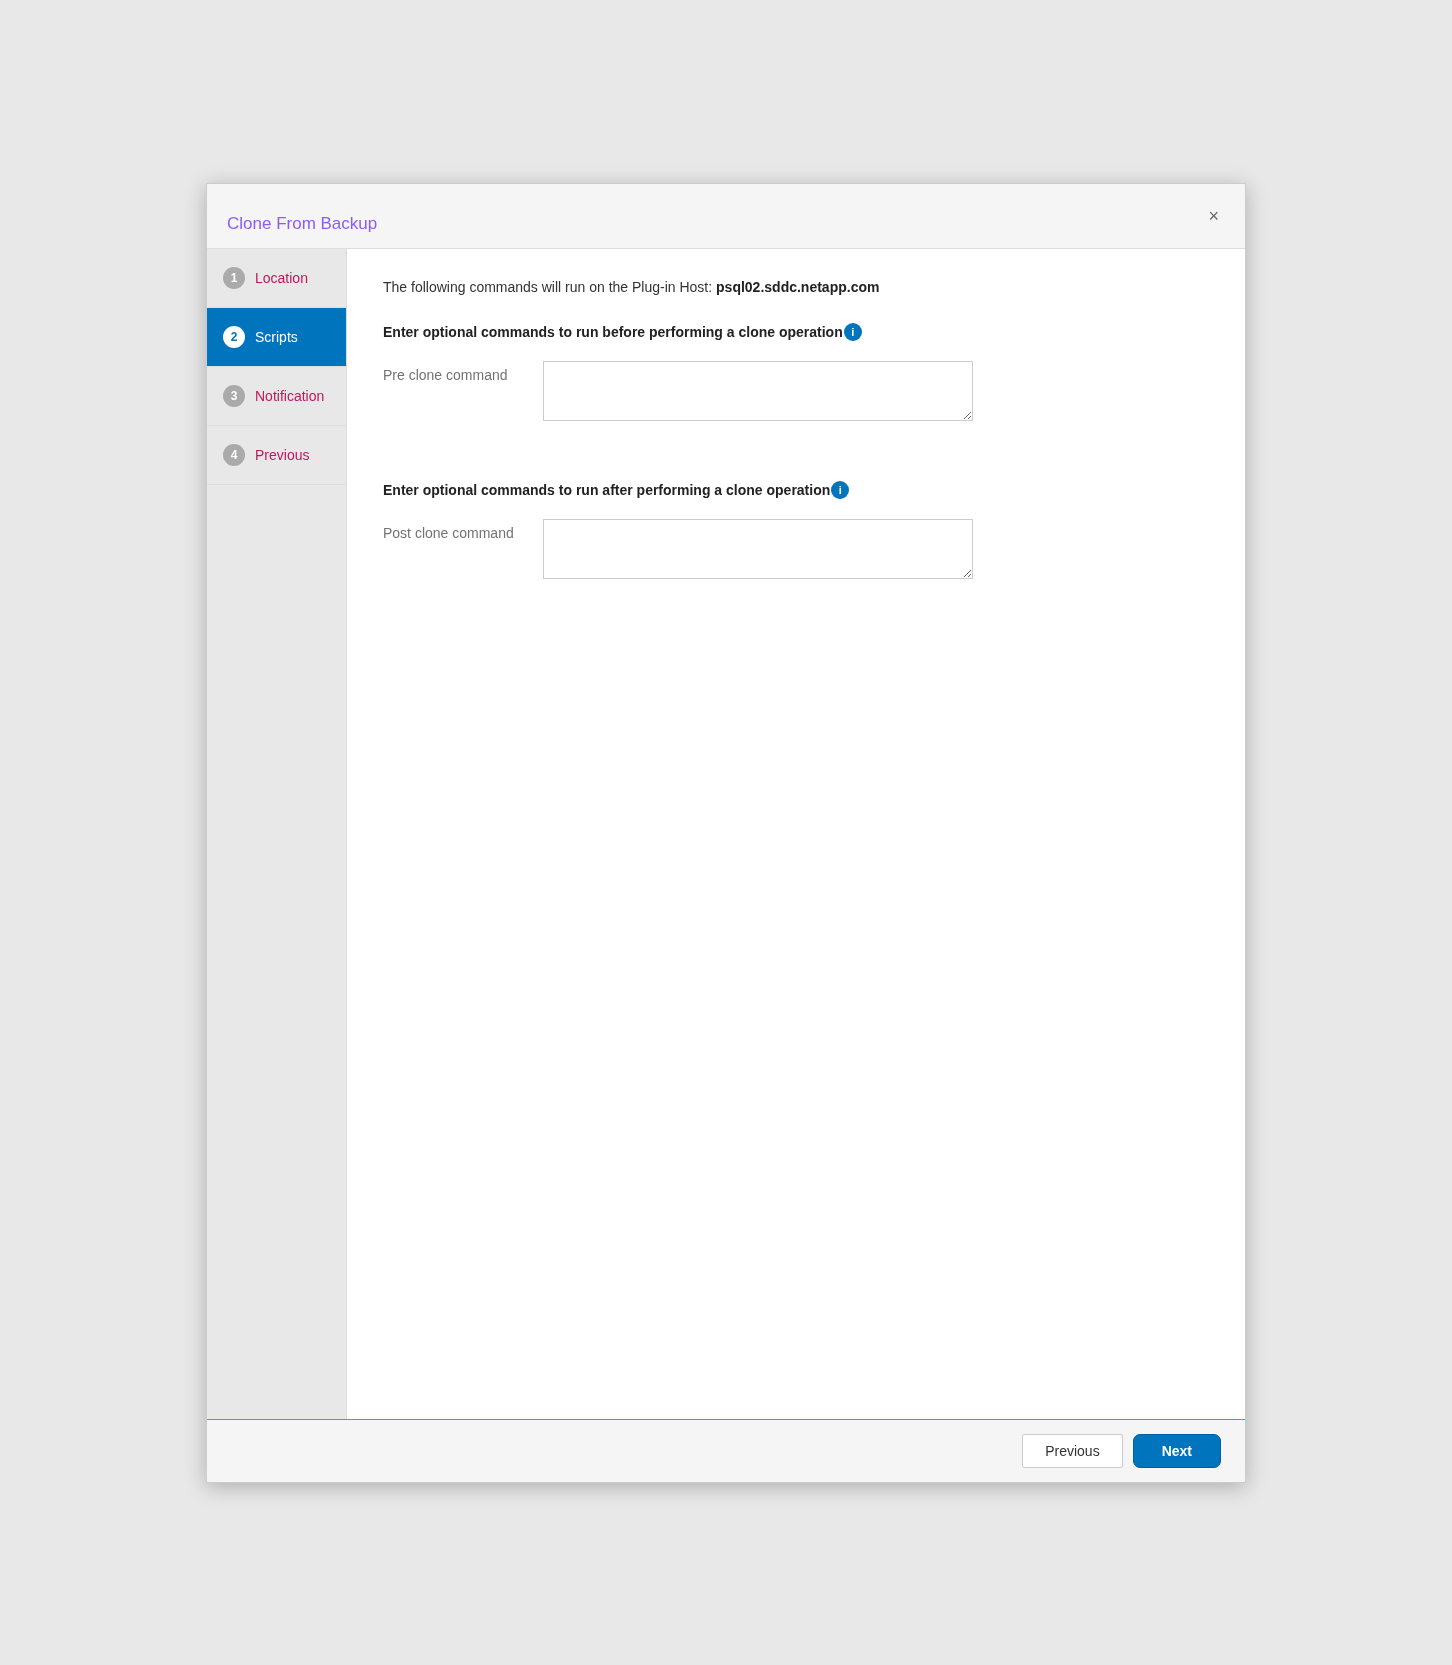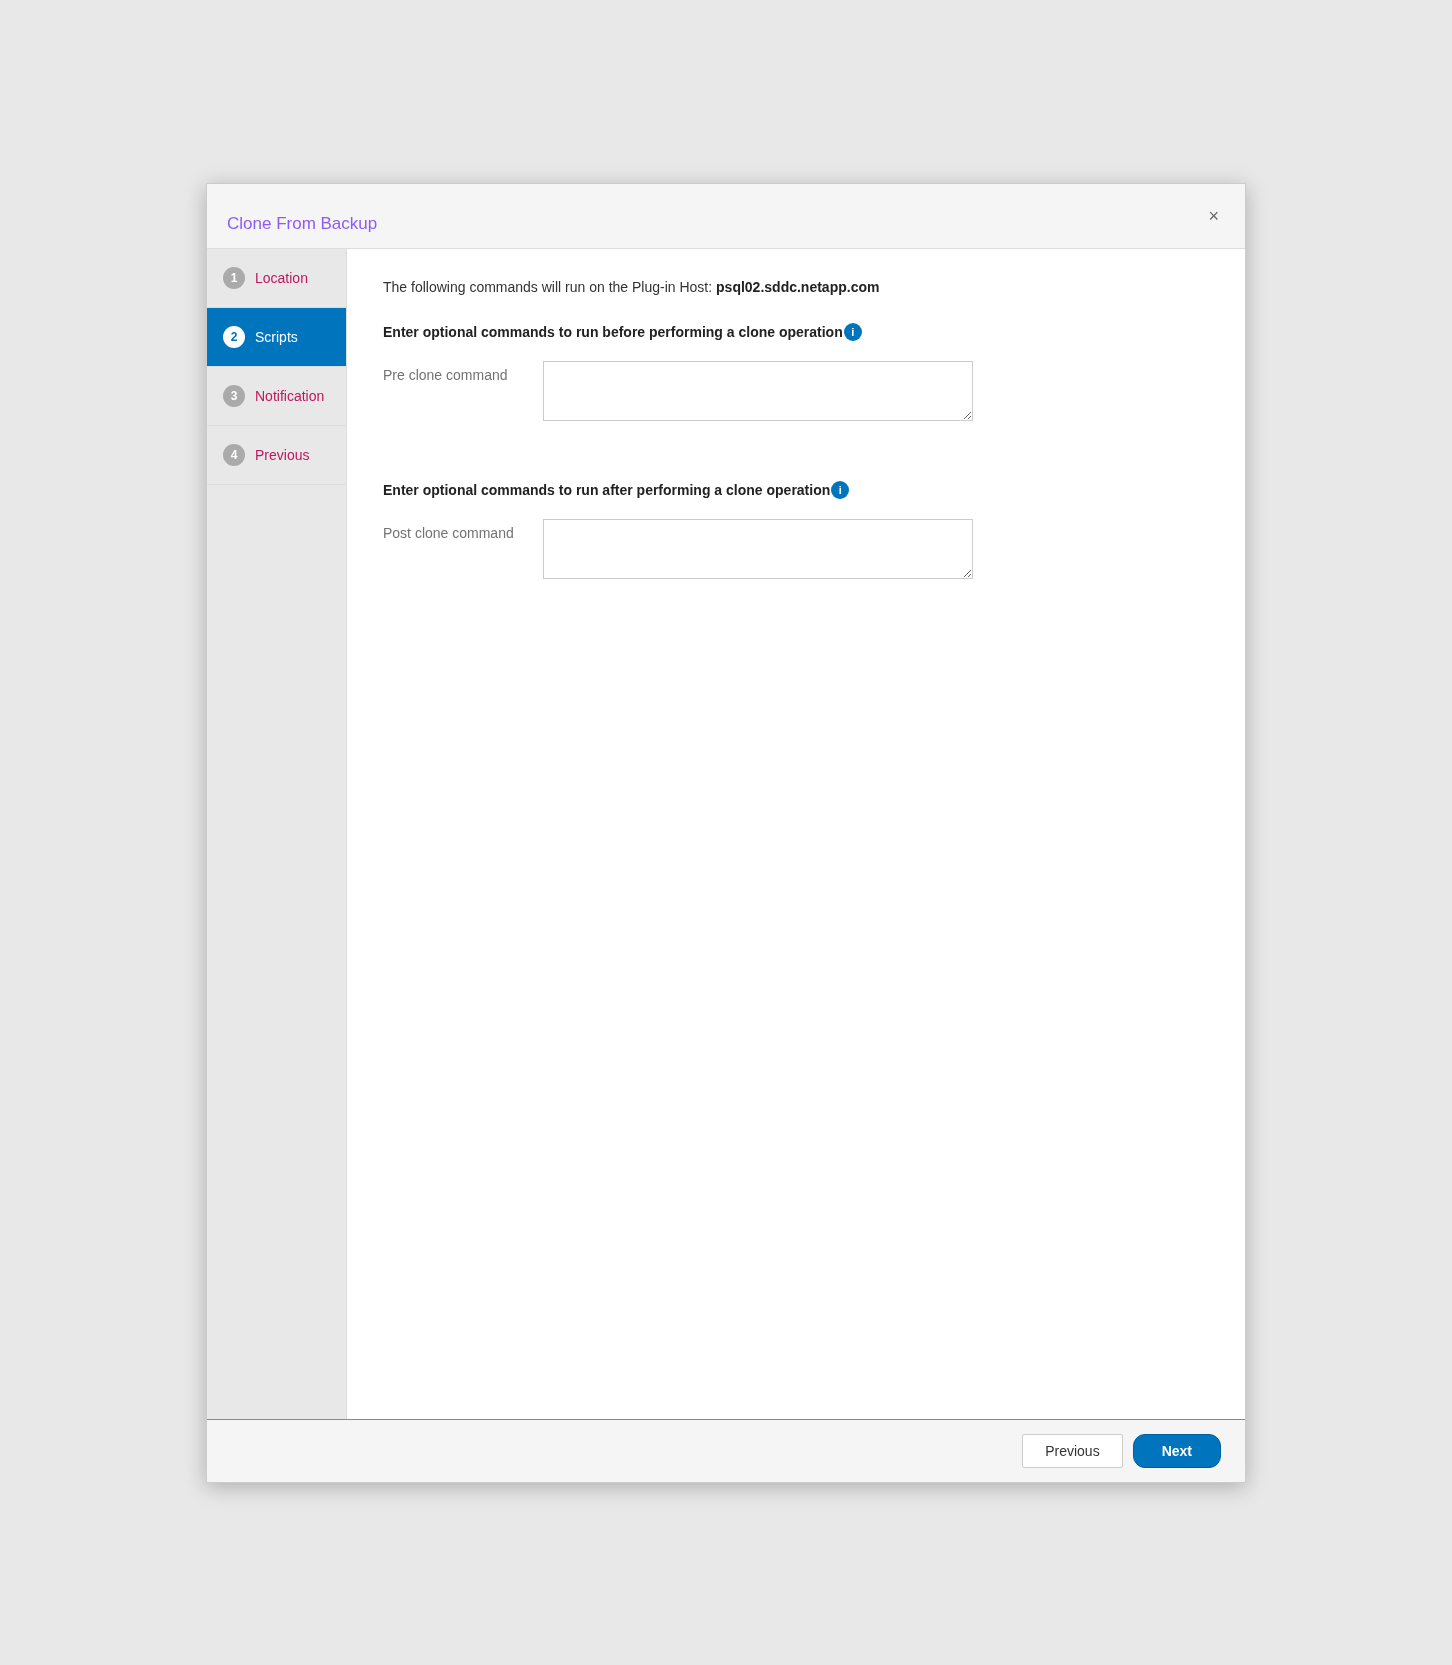--- a/index.html
+++ b/index.html
@@ -214,21 +214,21 @@
       border-radius: 2px;
     }
 
     .btn-next {
       background: #0075be;
       border: 1px solid #005f9e;
       color: #fff;
       padding: 8px 28px;
       font-size: 14px;
       cursor: pointer;
-      border-radius: 12px;
+      border-radius: 7px;
       font-weight: 600;
     }
   </style>
 </head>
 <body>
 
 <div class="dialog">
 
   <div class="dialog-header">
     <span class="dialog-title">Clone From Backup</span>

